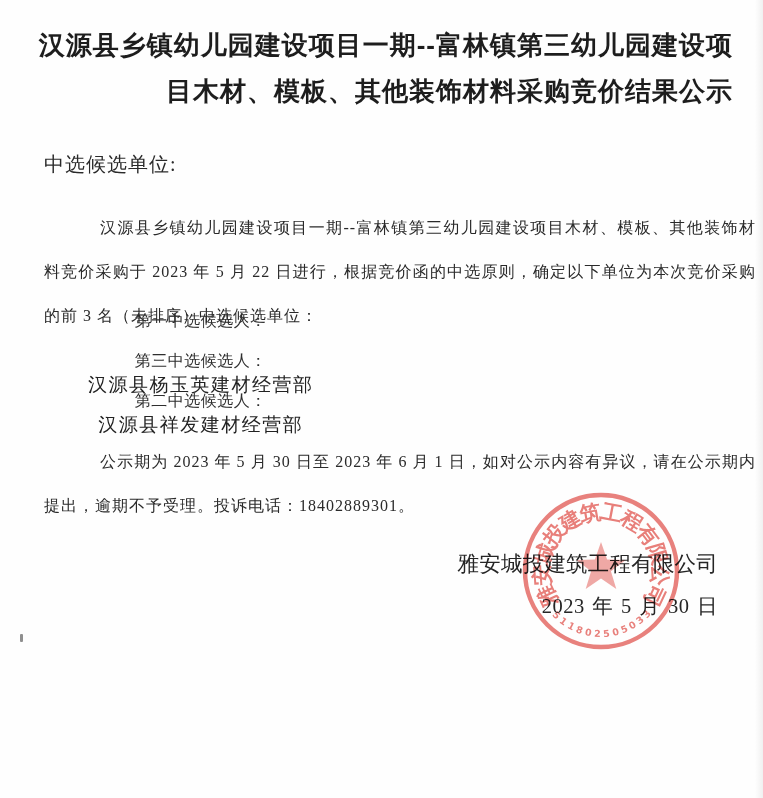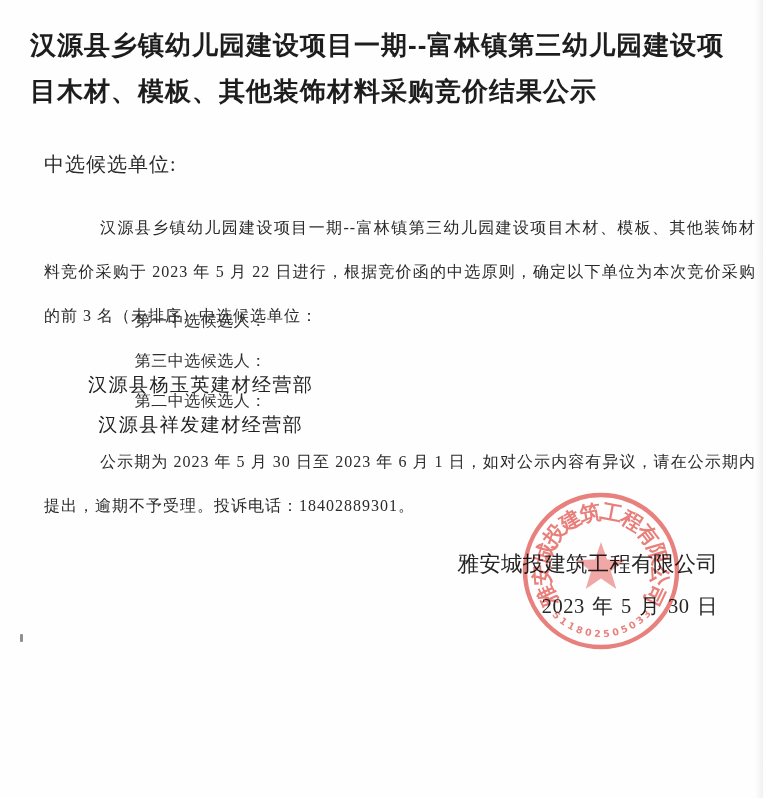--- a/index.html
+++ b/index.html
@@ -11,21 +11,21 @@
     overflow: hidden;
     font-family: "Liberation Serif", "DejaVu Serif", serif;
     color: #262626;
   }
   .doc-title {
     position: absolute;
     top: 22px;
     left: 30px;
     right: 30px;
     margin: 0;
-    text-align: left;
+    text-align: right;
     font-family: "Liberation Sans", "DejaVu Sans", sans-serif;
     font-weight: 700;
     font-size: 26px;
     line-height: 46px;
     letter-spacing: 1px;
     color: #1d1d1d;
   }
   .salutation {
     position: absolute;
     top: 151px;

